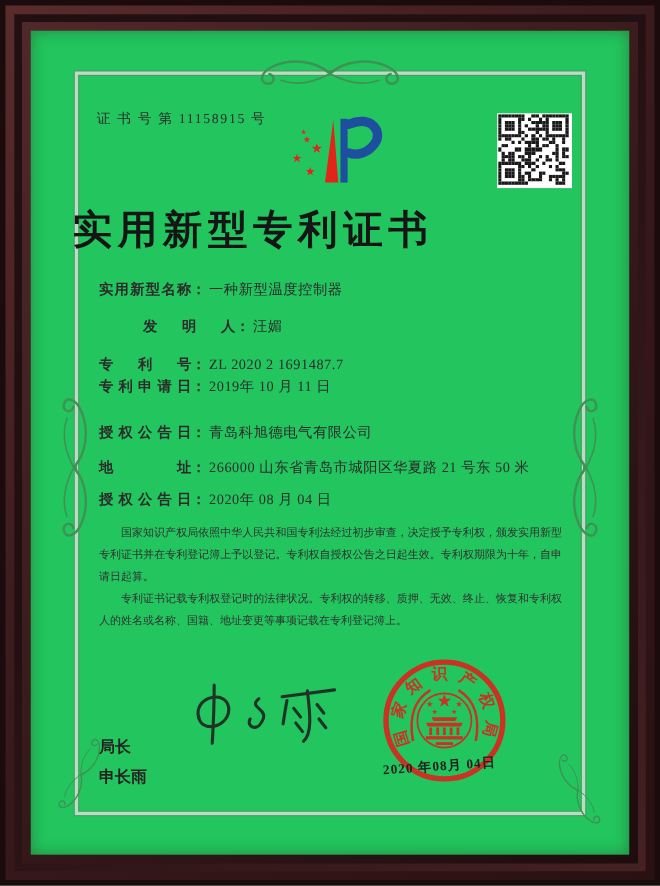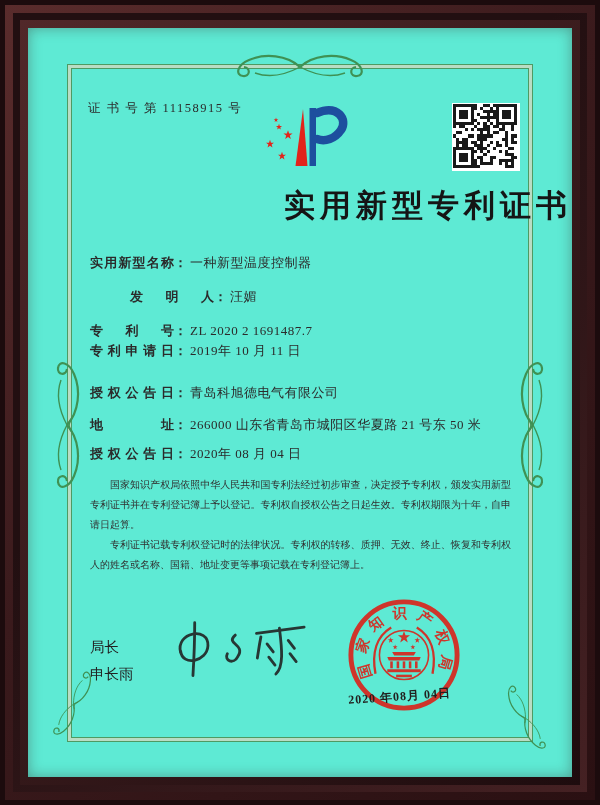--- a/index.html
+++ b/index.html
@@ -3,48 +3,48 @@
 <meta charset="utf-8">
 <style>
   html,body{margin:0;padding:0;background:#555;}
   .stage{position:relative;width:600px;height:805px;margin:0 auto;overflow:hidden;
          font-family:"Liberation Serif","DejaVu Serif",serif;}
   
   .frame{position:absolute;inset:0;background:#1c0b0d;}
   .frame-b1{position:absolute;inset:5px;background:linear-gradient(135deg,#5a2c2c 0%,#3a1a1c 45%,#2a1012 100%);}
   .frame-b2{position:absolute;inset:13px;background:linear-gradient(315deg,#452123 0%,#220f11 60%);}
   .frame-b3{position:absolute;inset:20px;background:linear-gradient(135deg,#512829 0%,#1e0c0e 100%);}
-  .paper{position:absolute;inset:28px;background:#5eead4;box-shadow:inset 0 0 14px rgba(50,15,15,.35);}
+  .paper{position:absolute;inset:28px;background:#22c55e;box-shadow:inset 0 0 14px rgba(50,15,15,.35);}
   
   .green-frame{position:absolute;left:40px;right:40px;top:37px;bottom:36px;
     border:3px solid #b9dcc4;box-shadow:0 0 0 1px #4e9a63, inset 0 0 0 1px #4e9a63;}
   .flourish{position:absolute;}
   
   .cert-no{position:absolute;left:60px;top:72px;font-size:12.5px;letter-spacing:1.5px;color:#2b2b2b;}
   .logo{position:absolute;left:225px;top:68px;width:104px;height:76px;}
   .qr-wrap{position:absolute;left:424px;top:75px;width:66px;height:66px;background:#fff;padding:1px;}
   .qr-grid{display:grid;width:64px;height:64px;grid-template-columns:repeat(21,1fr);grid-template-rows:repeat(21,1fr);background:#fff;}
   .qr-grid div{background:#fff;}
   .qr-grid div.on{background:#191919;}
   
-  .title{position:absolute;left:0;right:0;top:157px;text-align:right;font-size:31px;font-weight:700;
-         letter-spacing:5px;color:#151515;}
+  .title{position:absolute;left:0;right:0;top:157px;text-align:left;font-size:36px;font-weight:700;
+         letter-spacing:5px;color:#151515;padding-left:38px;}
   
   .frow{position:absolute;left:62px;width:430px;font-size:13px;color:#2b2b2b;white-space:nowrap;font-family:Liberation Serif, serif;}
   .flabel{display:inline-block;width:84px;text-align:justify;text-align-last:justify;font-weight:600;vertical-align:top;}
   .fcolon{font-weight:600;}
   .fvalue{margin-left:3px;font-weight:500;letter-spacing:.5px;}
   .pair2{position:absolute;left:240px;top:0;white-space:nowrap;}
   
   .body-text{position:absolute;left:62px;top:447px;width:421px;font-size:10px;line-height:20px;
              text-align:justify;color:#303030;}
   .body-text p{margin:0;text-indent:2em;}
   
-  .officer{position:absolute;left:62px;top:606px;font-family:"Liberation Sans","DejaVu Sans",sans-serif;
-           font-size:14.5px;font-weight:400;color:#222;line-height:27px;}
+  .officer{position:absolute;left:62px;top:639px;font-family:"Liberation Sans","DejaVu Sans",sans-serif;
+           font-size:14.5px;font-weight:700;color:#222;line-height:27px;}
   .signature{position:absolute;left:142px;top:583px;width:150px;height:80px;}
   
   .seal{position:absolute;left:317px;top:568px;width:118px;height:118px;opacity:.93;}
   .seal text{font-size:14.5px;font-weight:700;letter-spacing:9px;fill:#d7281f;
              font-family:"Liberation Serif",serif;}
   .seal-date{position:absolute;left:320px;top:659px;width:140px;font-size:12px;font-weight:700;
              color:#21201e;letter-spacing:1px;transform:rotate(-4deg);}
   .hidden-defs{position:absolute;width:0;height:0;overflow:hidden;}
 </style>
 </head>

